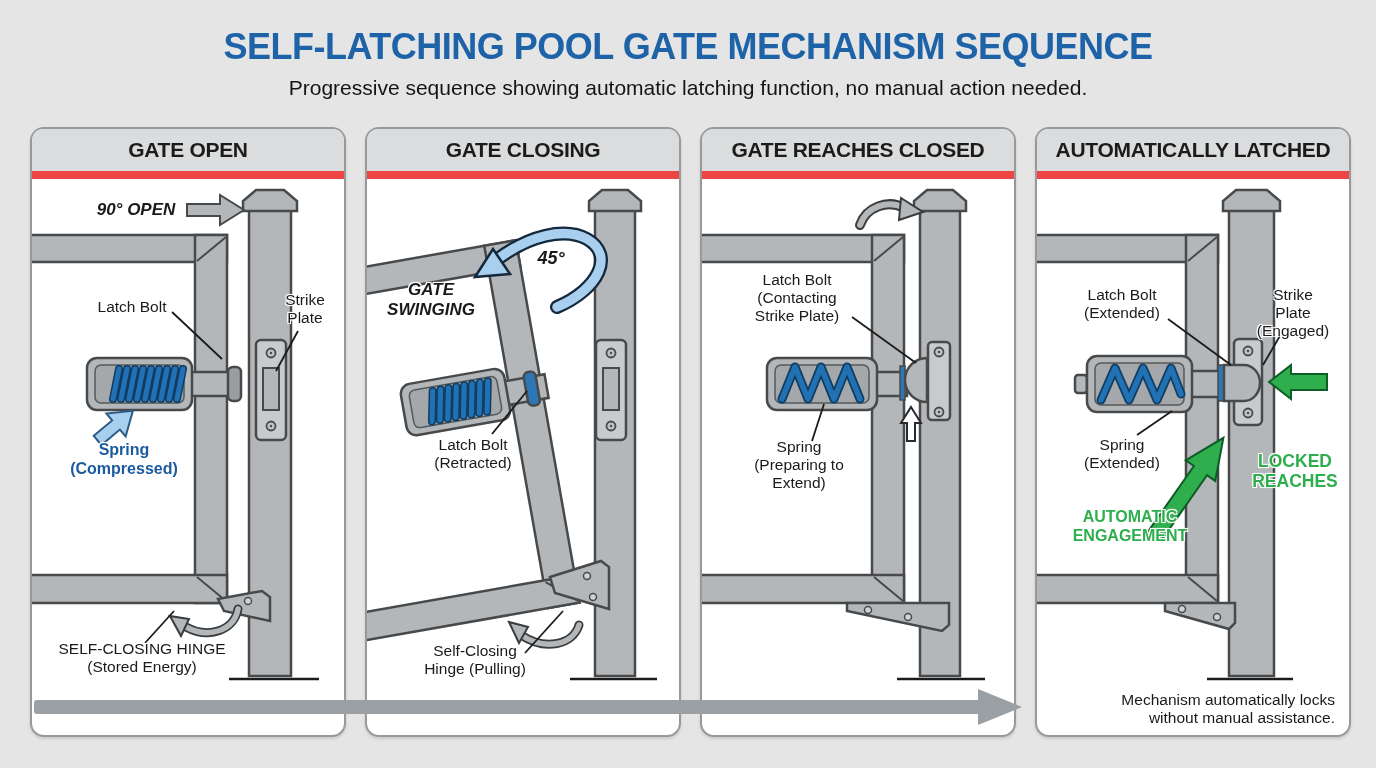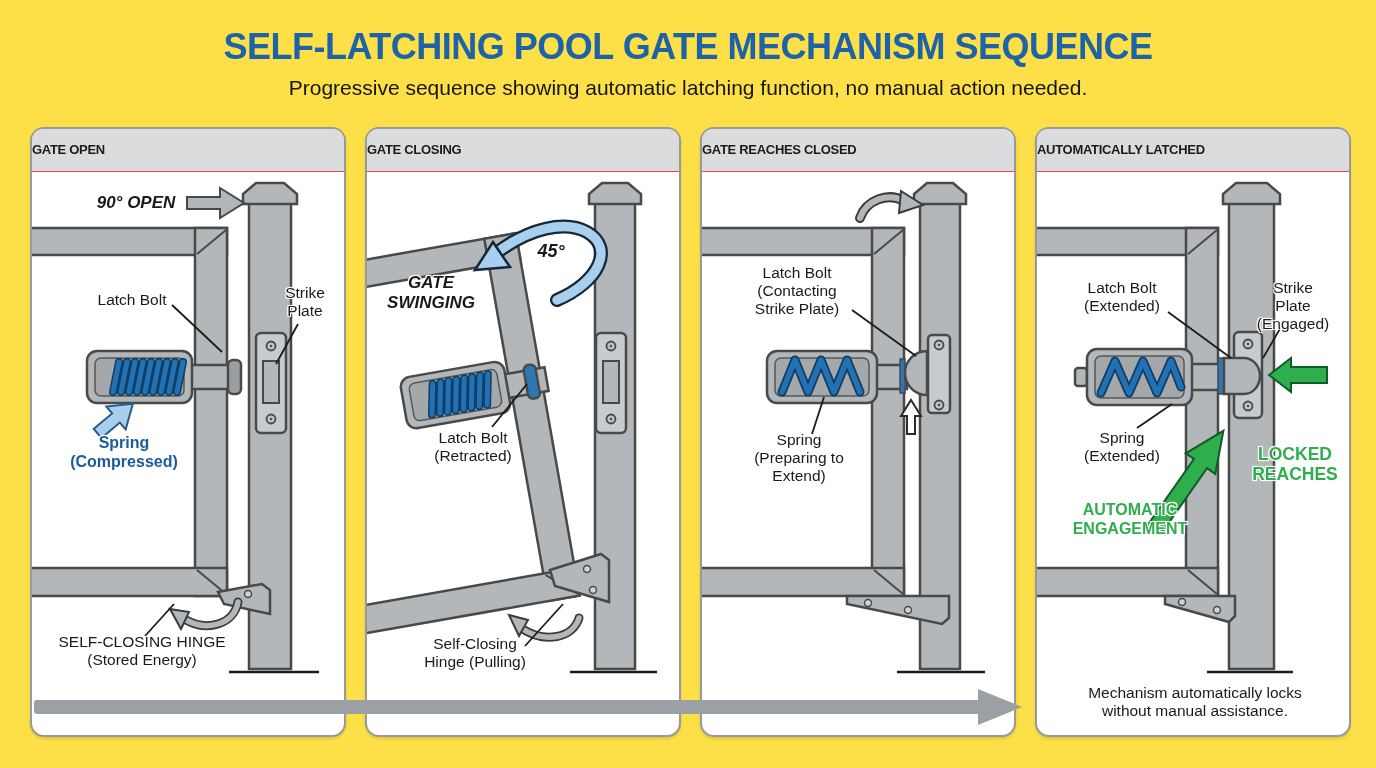--- a/index.html
+++ b/index.html
@@ -1,38 +1,38 @@
 <!DOCTYPE html>
 <html><head>
 <meta charset="utf-8">
 <style>
   html,body{margin:0;padding:0;background:#ffffff;}
-  .page{position:relative;width:1376px;height:768px;background:#fde047;overflow:hidden;
+  .page{position:relative;width:1376px;height:768px;background:#e5e5e5;overflow:hidden;
         font-family:"Liberation Sans","DejaVu Sans",sans-serif;}
   .title{position:absolute;top:26px;left:0;width:100%;text-align:center;
          font-size:36px;font-weight:bold;letter-spacing:-0.5px;color:#1e63a8;}
   .subtitle{position:absolute;top:76px;left:0;width:100%;text-align:center;
             font-size:21px;color:#151515;}
   .panels{position:absolute;left:30px;top:127px;display:grid;
           grid-template-columns:repeat(4,316px);gap:19px;}
   .panel{position:relative;width:316px;height:610px;background:#ffffff;
          border:2.5px solid #97999b;border-radius:14px;box-sizing:border-box;
          box-shadow:0 2px 3px rgba(0,0,0,.12);}
-  .panel-header{height:42px;line-height:42px;background:#dadcdd;
-                border-bottom:1px solid #ef4444;border-radius:11px 11px 0 0;
-                font-size:13px;font-weight:bold;letter-spacing:-0.3px;color:#1b1b1b;}
+  .panel-header{height:42px;line-height:42px;text-align:center;background:#dadcdd;
+                border-bottom:8px solid #ef4444;border-radius:11px 11px 0 0;
+                font-size:21px;font-weight:bold;letter-spacing:-0.3px;color:#1b1b1b;}
   .canvas{position:relative;width:100%;height:563px;overflow:hidden;border-radius:0 0 11px 11px;}
   .canvas svg{position:absolute;left:0;top:0;}
   .lbl{position:absolute;white-space:pre-line;text-align:center;line-height:1.16;
        font-size:15.5px;color:#1a1a1a;transform:translateX(-50%);
        text-shadow:-1px -1px 0 #fff,1px -1px 0 #fff,-1px 1px 0 #fff,1px 1px 0 #fff,0 0 3px #fff;}
   .lbl.bold{font-weight:bold;font-size:17px;font-style:italic;}
   .lbl.blue{color:#1b5a9e;font-weight:bold;font-size:16px;}
   .lbl.green{color:#2fae4e;font-weight:bold;font-size:16px;}
-  .lbl.caption{font-size:15.5px;}
+  .lbl.caption{font-size:15.5px;text-align:right;}
   .timeline{position:absolute;left:28px;top:686px;z-index:5;}
 </style>
 </head>
 <body>
 
 <div class="page">
   <div class="title">SELF-LATCHING POOL GATE MECHANISM SEQUENCE</div>
   <div class="subtitle">Progressive sequence showing automatic latching function, no manual action needed.</div>
 
   <div class="panels">

